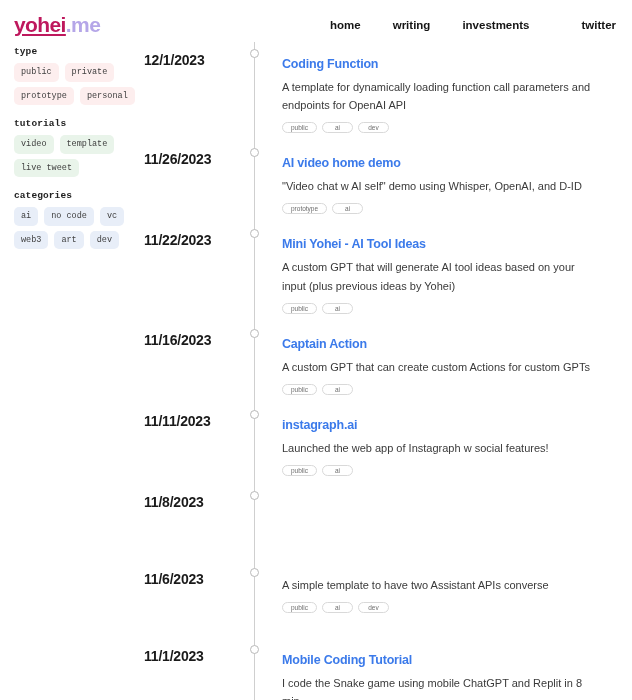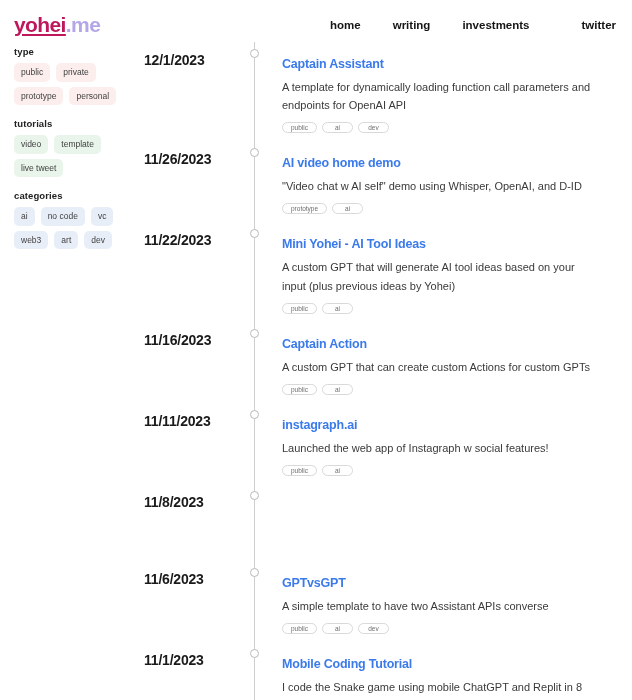--- a/index.html
+++ b/index.html
@@ -50,20 +50,21 @@
     display: flex;
     align-items: flex-start;
     padding-left: 14px;
   }
 
   
   .sidebar {
     width: 130px;
     flex: 0 0 130px;
     padding-top: 6px;
+    font-family: Liberation Mono, monospace;
   }
   .filter-group { margin-bottom: 13px; }
   .filter-title {
     font-size: 9.5px;
     font-weight: 700;
     color: #222;
     margin-bottom: 6px;
     letter-spacing: 0.1px;
   }
   .tag-row {
@@ -225,21 +226,21 @@
   </aside>
 
   <section class="timeline" id="timeline-list">
       <div class="entry">
         <div class="entry-date">12/1/2023</div>
         <div class="entry-rail">
           <div class="rail-line"></div>
           <div class="rail-dot"></div>
         </div>
         <div class="entry-body">
-          <a class="entry-title">Captain Assistant</a>
+          <a class="entry-title">Coding Function</a>
           <div class="entry-desc">A template for dynamically loading function call parameters and endpoints for OpenAI API</div>
           <div class="entry-tags">
             <span class="entry-tag">public</span>
             <span class="entry-tag">ai</span>
             <span class="entry-tag">dev</span>
           </div>
         </div>
       </div>
       <div class="entry">
         <div class="entry-date">11/26/2023</div>
@@ -308,21 +309,20 @@
           <div class="rail-dot"></div>
         </div>
       </div>
       <div class="entry">
         <div class="entry-date">11/6/2023</div>
         <div class="entry-rail">
           <div class="rail-line"></div>
           <div class="rail-dot"></div>
         </div>
         <div class="entry-body">
-          <a class="entry-title">GPTvsGPT</a>
           <div class="entry-desc">A simple template to have two Assistant APIs converse</div>
           <div class="entry-tags">
             <span class="entry-tag">public</span>
             <span class="entry-tag">ai</span>
             <span class="entry-tag">dev</span>
           </div>
         </div>
       </div>
       <div class="entry">
         <div class="entry-date">11/1/2023</div>

